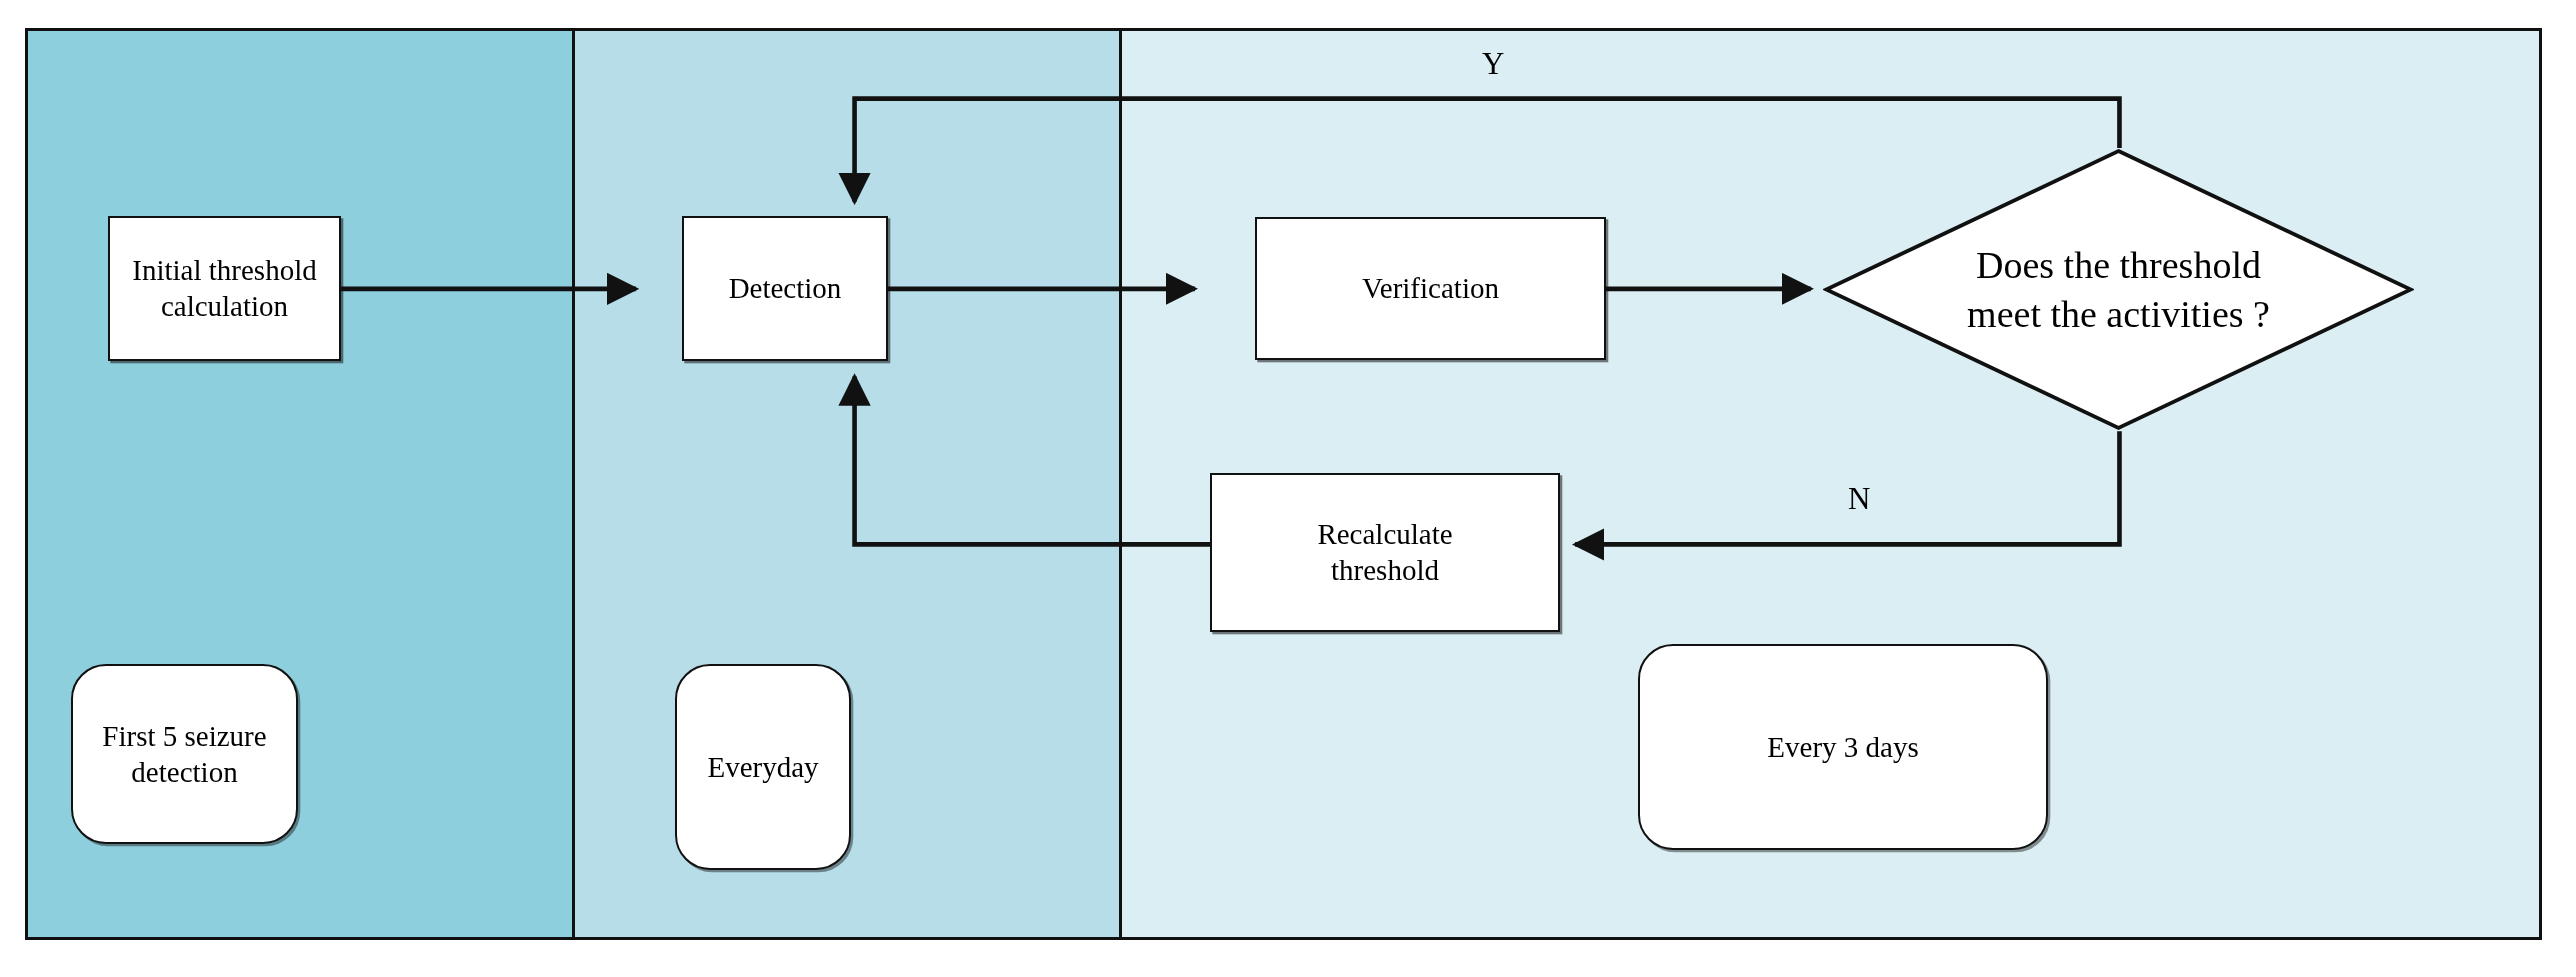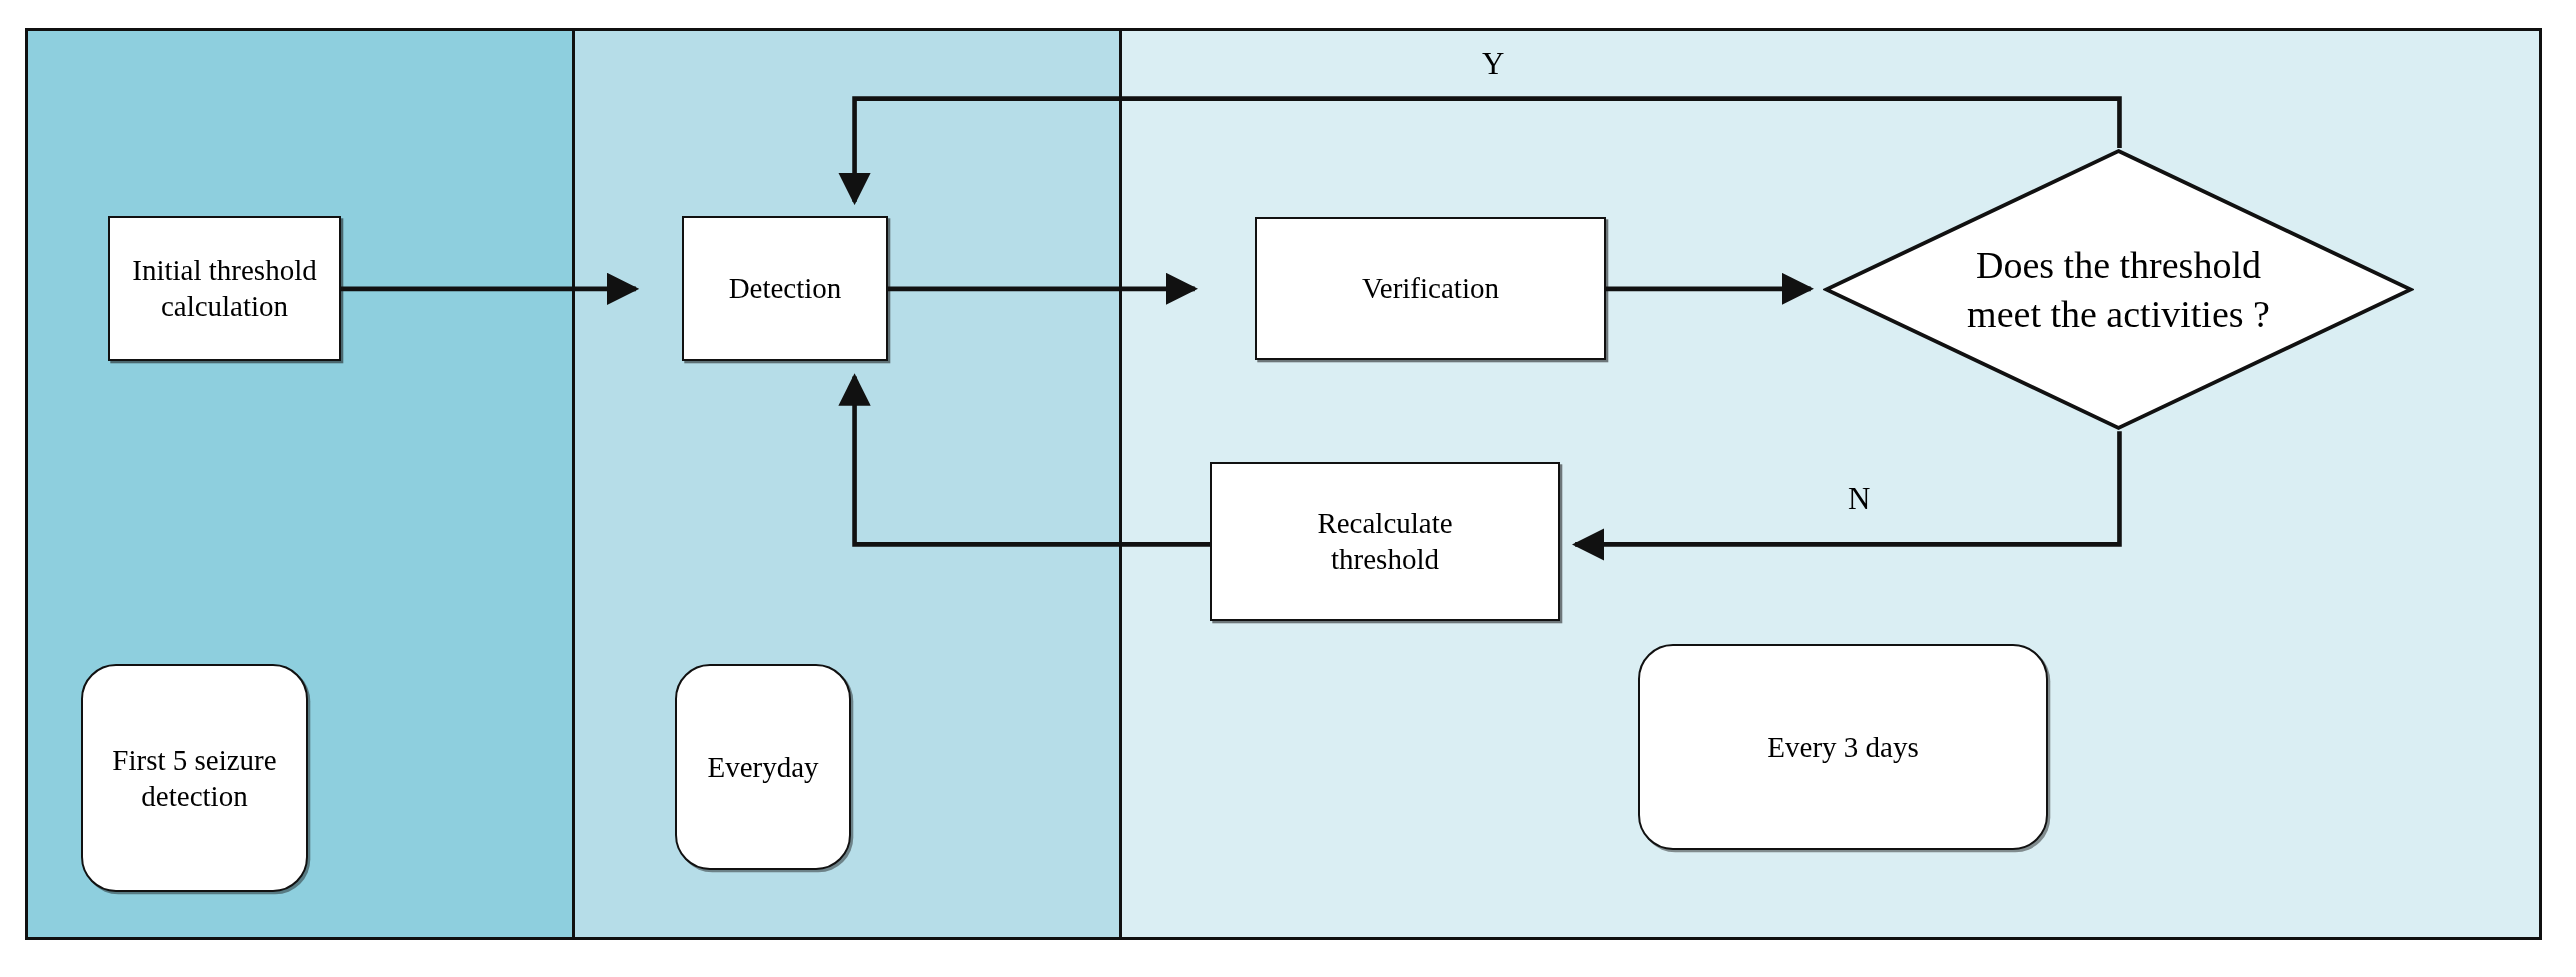--- a/index.html
+++ b/index.html
@@ -61,39 +61,39 @@
     color: #000000;
     font-size: 29px;
     line-height: 1.22;
     box-shadow: 2.3px 2.3px 0 rgba(20,20,20,0.55);
   }
   .node .lbl { display: block; padding: 0 7.7px; }
 
   #node-initial  { left: 85px;  top: 216px; width: 233px; height: 145px; margin-left: 23px; }
   #node-detect   { left: 682px;  top: 216px; width: 206px; height: 145px; }
   #node-verify   { left: 1209px; top: 217px; width: 351px; height: 143px; margin-left: 46px; }
-  #node-recalc   { left: 1210px; top: 462px; width: 350px; height: 159px; font-family: Liberation Serif, serif; }
+  #node-recalc   { left: 1210px; top: 473px; width: 350px; height: 159px; font-family: Liberation Serif, serif; }
 
   
   .pill {
     position: absolute;
     background: #ffffff;
     border: 2.3px solid #111111;
     border-radius: 35px;
     box-sizing: border-box;
     display: flex;
     align-items: center;
     justify-content: center;
     text-align: center;
     color: #000000;
     font-size: 29px;
     line-height: 1.25;
     box-shadow: 2.3px 2.3px 0 rgba(20,20,20,0.45);
   }
-  #pill-first5  { left: 81px;  top: 664px; width: 227px; height: 228px; }
+  #pill-first5  { left: 71px;  top: 664px; width: 227px; height: 180px; }
   #pill-daily   { left: 662px;  top: 664px; width: 176px; height: 206px; margin-left: 13px; }
   #pill-every3  { left: 1638px; top: 644px; width: 410px; height: 206px; }
 
   
   #node-decision {
     position: absolute;
     left: 1823px; top: 148px;
     width: 591px; height: 283px;
   }
   #node-decision svg { display: block; }

